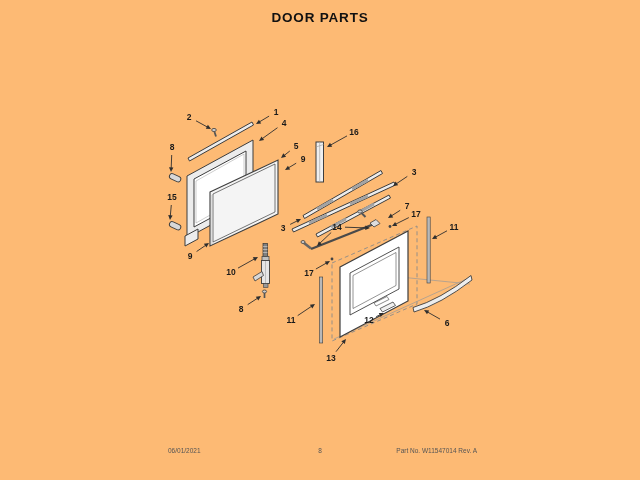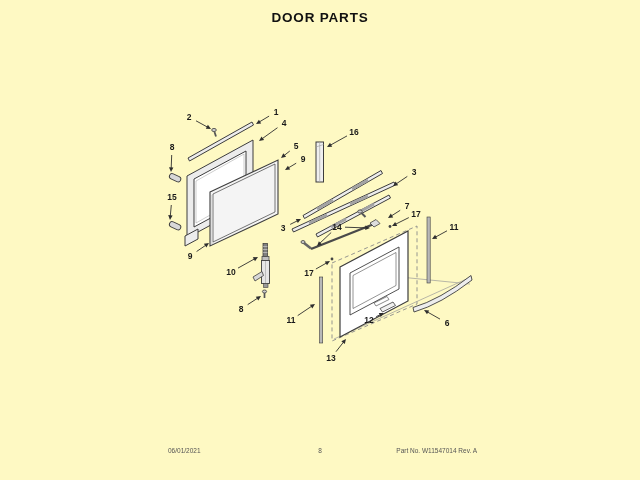--- a/index.html
+++ b/index.html
@@ -1,21 +1,21 @@
 <!DOCTYPE html>
 <html><head>
 <meta charset="utf-8">
 <style>
   html,body{margin:0;padding:0;}
   body{
     width:640px;height:480px;background:#ffffff;overflow:hidden;
     font-family:"Liberation Sans", sans-serif;
     -webkit-font-smoothing:antialiased;
   }
-  .page{position:relative;width:640px;height:480px;background:#fef9c3;}
+  .page{position:relative;width:640px;height:480px;background:#fdba74;}
   .page-title{
     position:absolute;top:10px;left:0;width:640px;text-align:center;
     font-size:13.5px;font-weight:bold;letter-spacing:.8px;color:#111;
   }
   .diagram-svg{position:absolute;top:0;left:0;}
   .footer{position:absolute;top:445px;left:0;width:640px;height:12px;
     font-size:6.5px;color:#555;}
   .footer-date{position:absolute;left:168px;top:2px;}
   .footer-page{position:absolute;left:0;right:0;top:2px;text-align:center;}
   .footer-part{position:absolute;right:163px;top:2px;}

